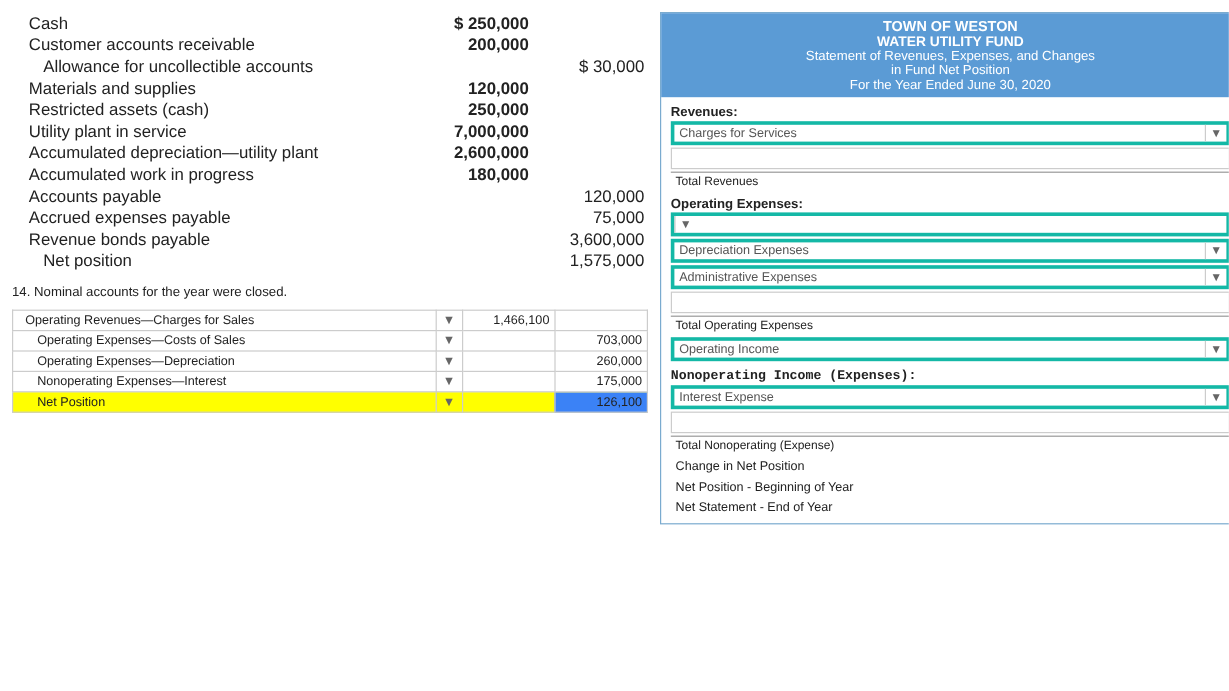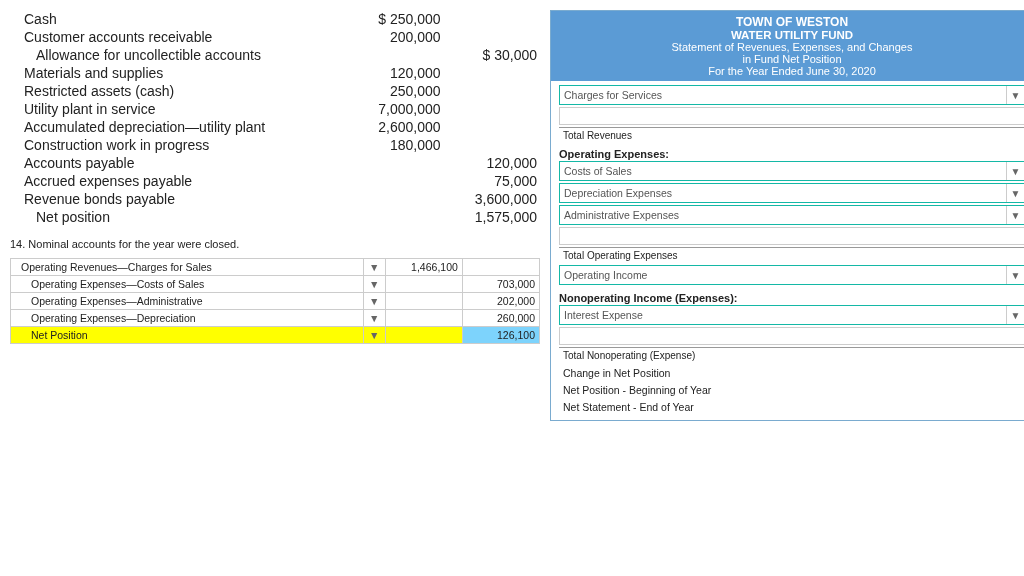--- a/index.html
+++ b/index.html
@@ -34,21 +34,21 @@
       width: 100%;
       border-collapse: collapse;
       font-size: 14px;
       margin-bottom: 10px;
     }
     .balance-table td {
       padding: 1px 3px;
     }
     .balance-table .indent1 { padding-left: 14px; }
     .balance-table .indent2 { padding-left: 26px; }
-    .balance-table .amount { text-align: right; width: 80px; }
+    .balance-table .amount { text-align: right; width: 80px; font-weight: bold; }
     .balance-table .amount2 { text-align: right; width: 80px; }
     .balance-table .label-col { width: 280px; }
     .balance-table .total-row td { border-top: 1px solid #333; }
 
     
     .nominal-title {
       font-size: 11px;
       text-align: left;
       margin: 12px 0 8px 0;
       color: #222;
@@ -98,21 +98,21 @@
       padding: 4px 8px;
     }
     .stmt-section-label {
       font-weight: bold;
       font-size: 11px;
       padding: 3px 0 1px 0;
     }
     .stmt-row {
       display: flex;
       align-items: center;
-      border: 1px solid #14b8a6;
+      border: 3px solid #14b8a6;
       margin-bottom: 2px;
       height: 20px;
     }
     .stmt-row-label {
       flex: 1;
       padding: 1px 4px;
       font-size: 10.5px;
       color: #555;
     }
     .stmt-row-arrow {
@@ -182,21 +182,21 @@
           <td class="label-col indent1">Utility plant in service</td>
           <td class="amount">7,000,000</td>
           <td class="amount2"></td>
         </tr>
         <tr>
           <td class="label-col indent1">Accumulated depreciation—utility plant</td>
           <td class="amount">2,600,000</td>
           <td class="amount2"></td>
         </tr>
         <tr>
-          <td class="label-col indent1">Construction work in progress</td>
+          <td class="label-col indent1">Accumulated work in progress</td>
           <td class="amount">180,000</td>
           <td class="amount2"></td>
         </tr>
         <tr>
           <td class="label-col indent1">Accounts payable</td>
           <td class="amount"></td>
           <td class="amount2">120,000</td>
         </tr>
         <tr>
           <td class="label-col indent1">Accrued expenses payable</td>
@@ -225,86 +225,86 @@
           <td class="amount-col">1,466,100</td>
           <td class="amount-col2"></td>
         </tr>
         <tr>
           <td class="label-col" style="padding-left:20px;">Operating Expenses—Costs of Sales</td>
           <td class="arrow-col">▼</td>
           <td class="amount-col"></td>
           <td class="amount-col2">703,000</td>
         </tr>
         <tr>
-          <td class="label-col" style="padding-left:20px;">Operating Expenses—Administrative</td>
-          <td class="arrow-col">▼</td>
-          <td class="amount-col"></td>
-          <td class="amount-col2">202,000</td>
-        </tr>
-        <tr>
           <td class="label-col" style="padding-left:20px;">Operating Expenses—Depreciation</td>
           <td class="arrow-col">▼</td>
           <td class="amount-col"></td>
           <td class="amount-col2">260,000</td>
         </tr>
+        <tr>
+          <td class="label-col" style="padding-left:20px;">Nonoperating Expenses—Interest</td>
+          <td class="arrow-col">▼</td>
+          <td class="amount-col"></td>
+          <td class="amount-col2">175,000</td>
+        </tr>
         <tr class="row-highlight">
           <td class="label-col" style="padding-left:20px; background:#ffff00;">Net Position</td>
           <td class="arrow-col" style="background:#ffff00;">▼</td>
           <td class="amount-col" style="background:#ffff00;"></td>
-          <td class="amount-col2" style="background:#7dd3fc;">126,100</td>
+          <td class="amount-col2" style="background:#3b82f6;">126,100</td>
         </tr>
       </tbody>
     </table>
   </div>
 
   <div class="right-panel">
     <div class="statement-box">
 
       <div class="stmt-header">
         <div class="title1">TOWN OF WESTON</div>
         <div class="title2">WATER UTILITY FUND</div>
         <div class="title3">Statement of Revenues, Expenses, and Changes</div>
         <div class="title4">in Fund Net Position</div>
         <div class="title4">For the Year Ended June 30, 2020</div>
       </div>
 
       <div class="stmt-body">
 
+        <div class="stmt-section-label">Revenues:</div>
         <div class="stmt-row">
           <span class="stmt-row-label">Charges for Services</span>
           <span class="stmt-row-arrow">▼</span>
         </div>
         <div class="stmt-empty-row"></div>
         <div class="stmt-total-row">
           <span>Total Revenues</span>
         </div>
 
         <div class="stmt-section-label">Operating Expenses:</div>
         <div class="stmt-row">
-          <span class="stmt-row-label">Costs of Sales</span>
           <span class="stmt-row-arrow">▼</span>
         </div>
         <div class="stmt-row">
           <span class="stmt-row-label">Depreciation Expenses</span>
           <span class="stmt-row-arrow">▼</span>
         </div>
         <div class="stmt-row">
           <span class="stmt-row-label">Administrative Expenses</span>
           <span class="stmt-row-arrow">▼</span>
         </div>
         <div class="stmt-empty-row"></div>
         <div class="stmt-total-row">
           <span>Total Operating Expenses</span>
         </div>
         <div class="stmt-row">
           <span class="stmt-row-label">Operating Income</span>
           <span class="stmt-row-arrow">▼</span>
         </div>
 
-        <div class="stmt-section-label" style="margin-top:4px;">Nonoperating Income (Expenses):</div>
+        <div class="stmt-section-label" style="margin-top:4px;font-family:Liberation Mono, monospace;">Nonoperating Income (Expenses):</div>
         <div class="stmt-row">
           <span class="stmt-row-label">Interest Expense</span>
           <span class="stmt-row-arrow">▼</span>
         </div>
         <div class="stmt-empty-row"></div>
         <div class="stmt-total-row">
           <span>Total Nonoperating (Expense)</span>
         </div>
         <div class="stmt-plain-row">
           <span>Change in Net Position</span>

